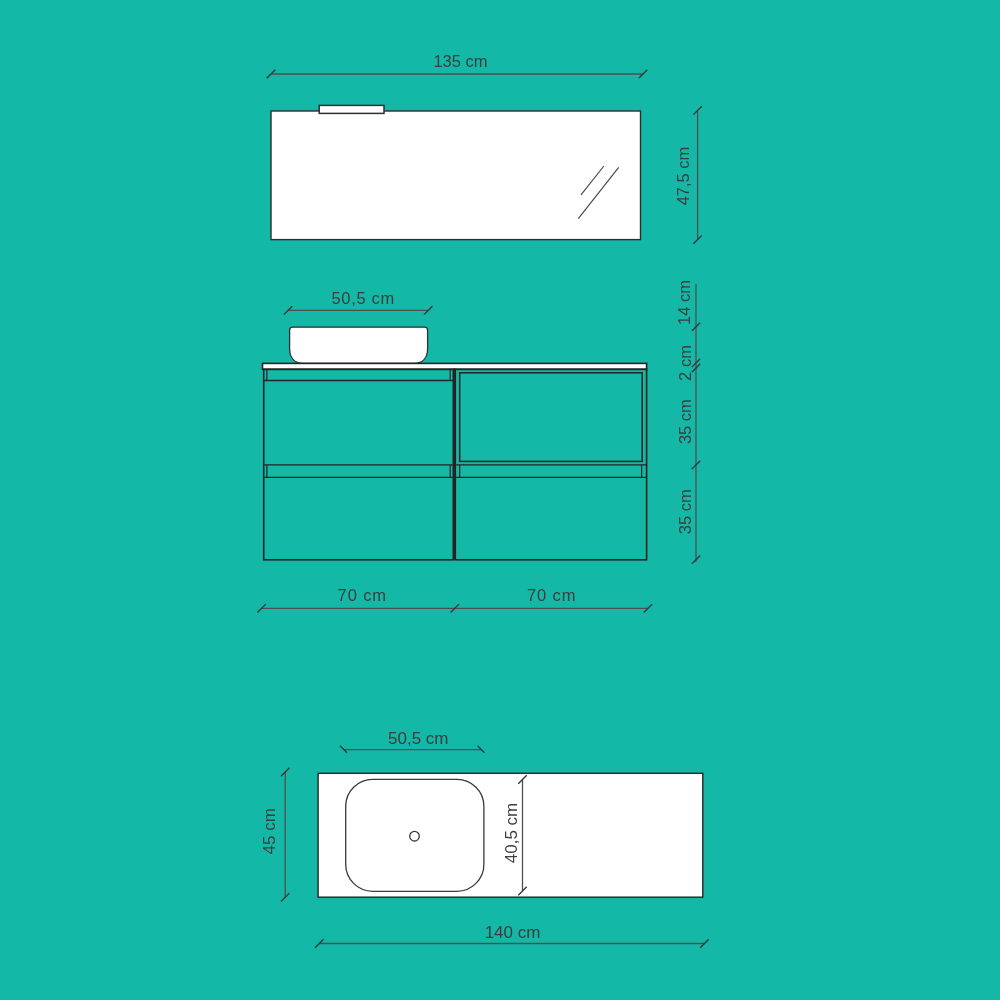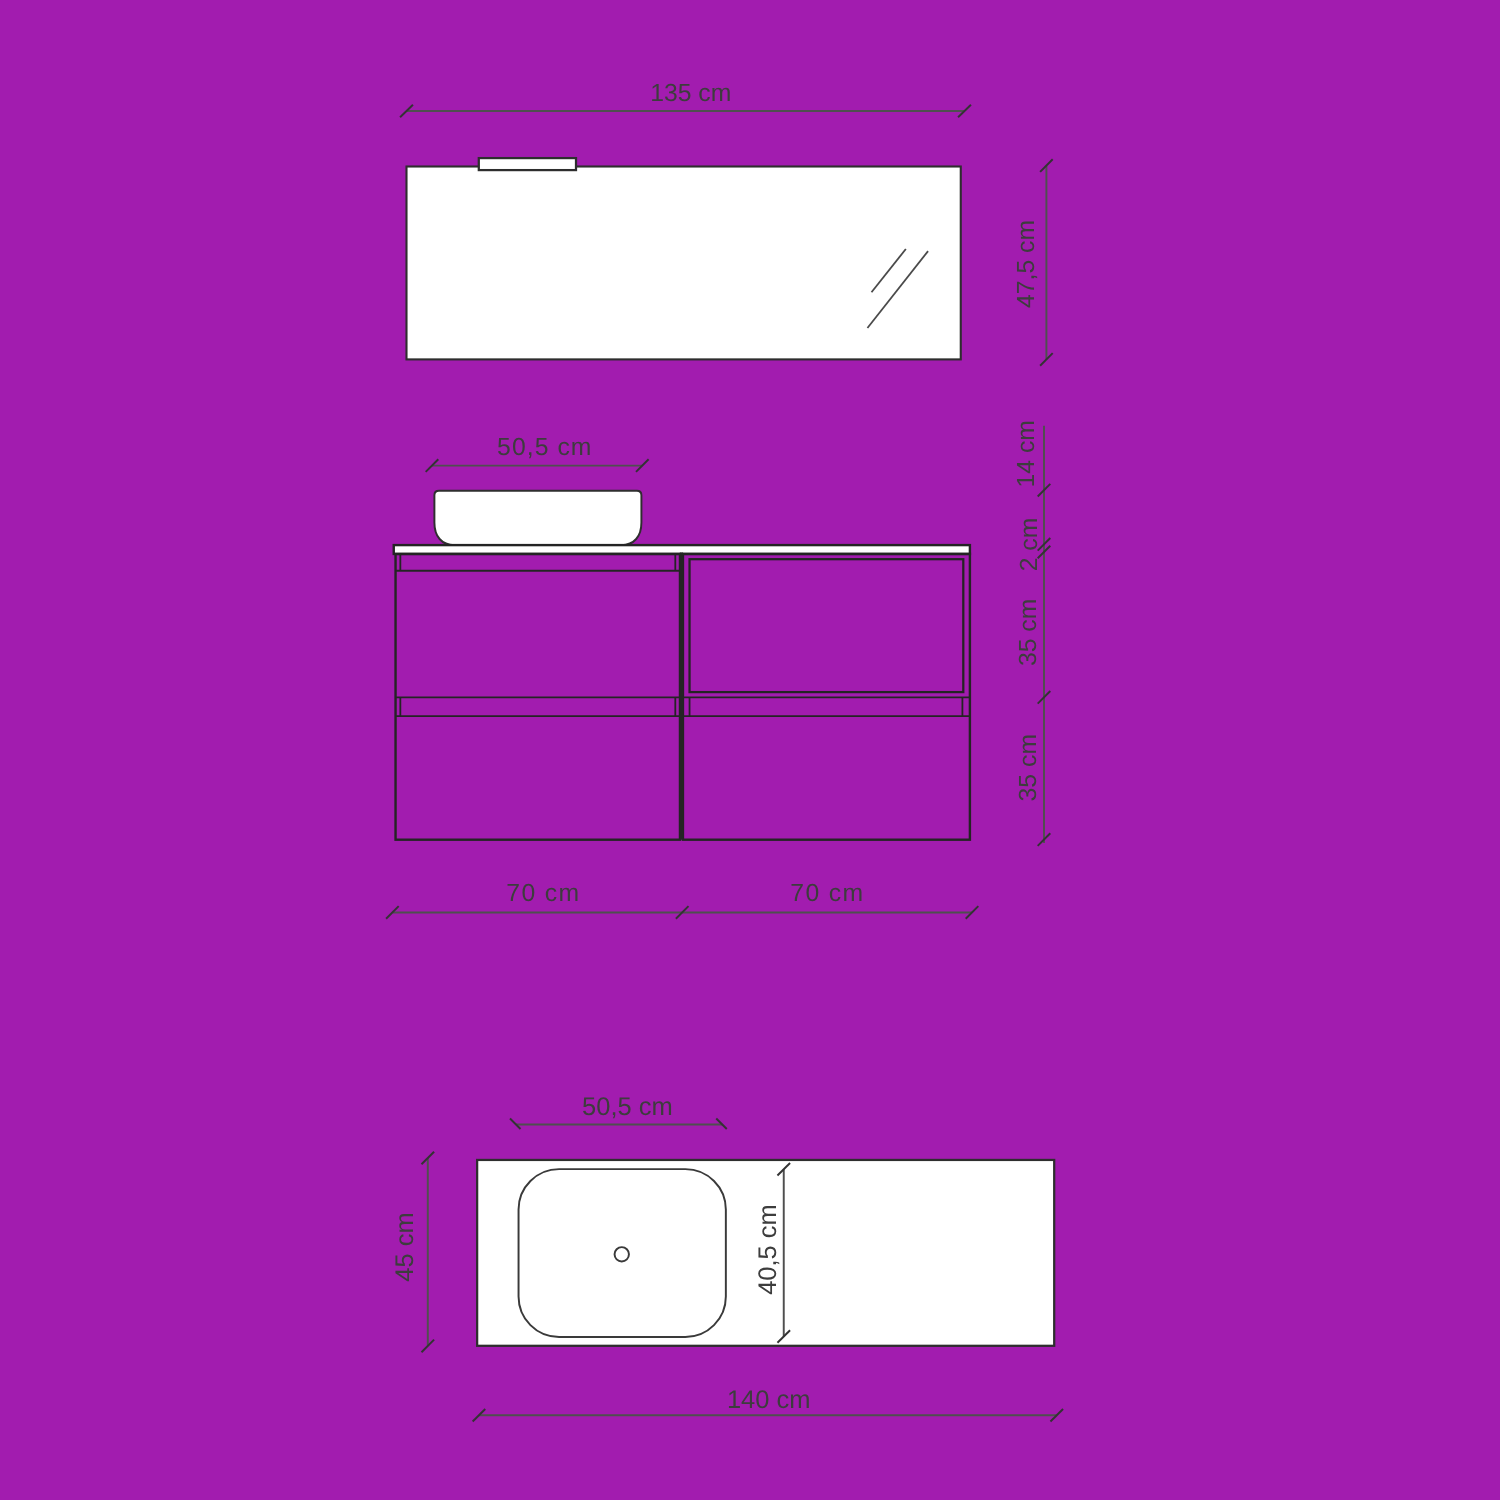--- a/index.html
+++ b/index.html
@@ -1,16 +1,16 @@
 <!DOCTYPE html>
 <html><head>
 <meta charset="utf-8">
 <style>
   html,body{margin:0;padding:0;background:#ffffff;}
-  .page{width:1000px;height:1000px;position:relative;background:#a21caf;}
+  .page{width:1000px;height:1000px;position:relative;background:#14b8a6;}
   text{font-family:"Liberation Sans", sans-serif;fill:#3d3d3d;}
   .lbl{font-size:16.5px;}
   .lblb{font-size:17px;}
 </style>
 </head>
 <body>
 <div class="page">
 <svg width="1000" height="1000" viewBox="0 0 1000 1000">
 
 <g stroke="#4f4f4f" stroke-width="1.3" fill="none">

